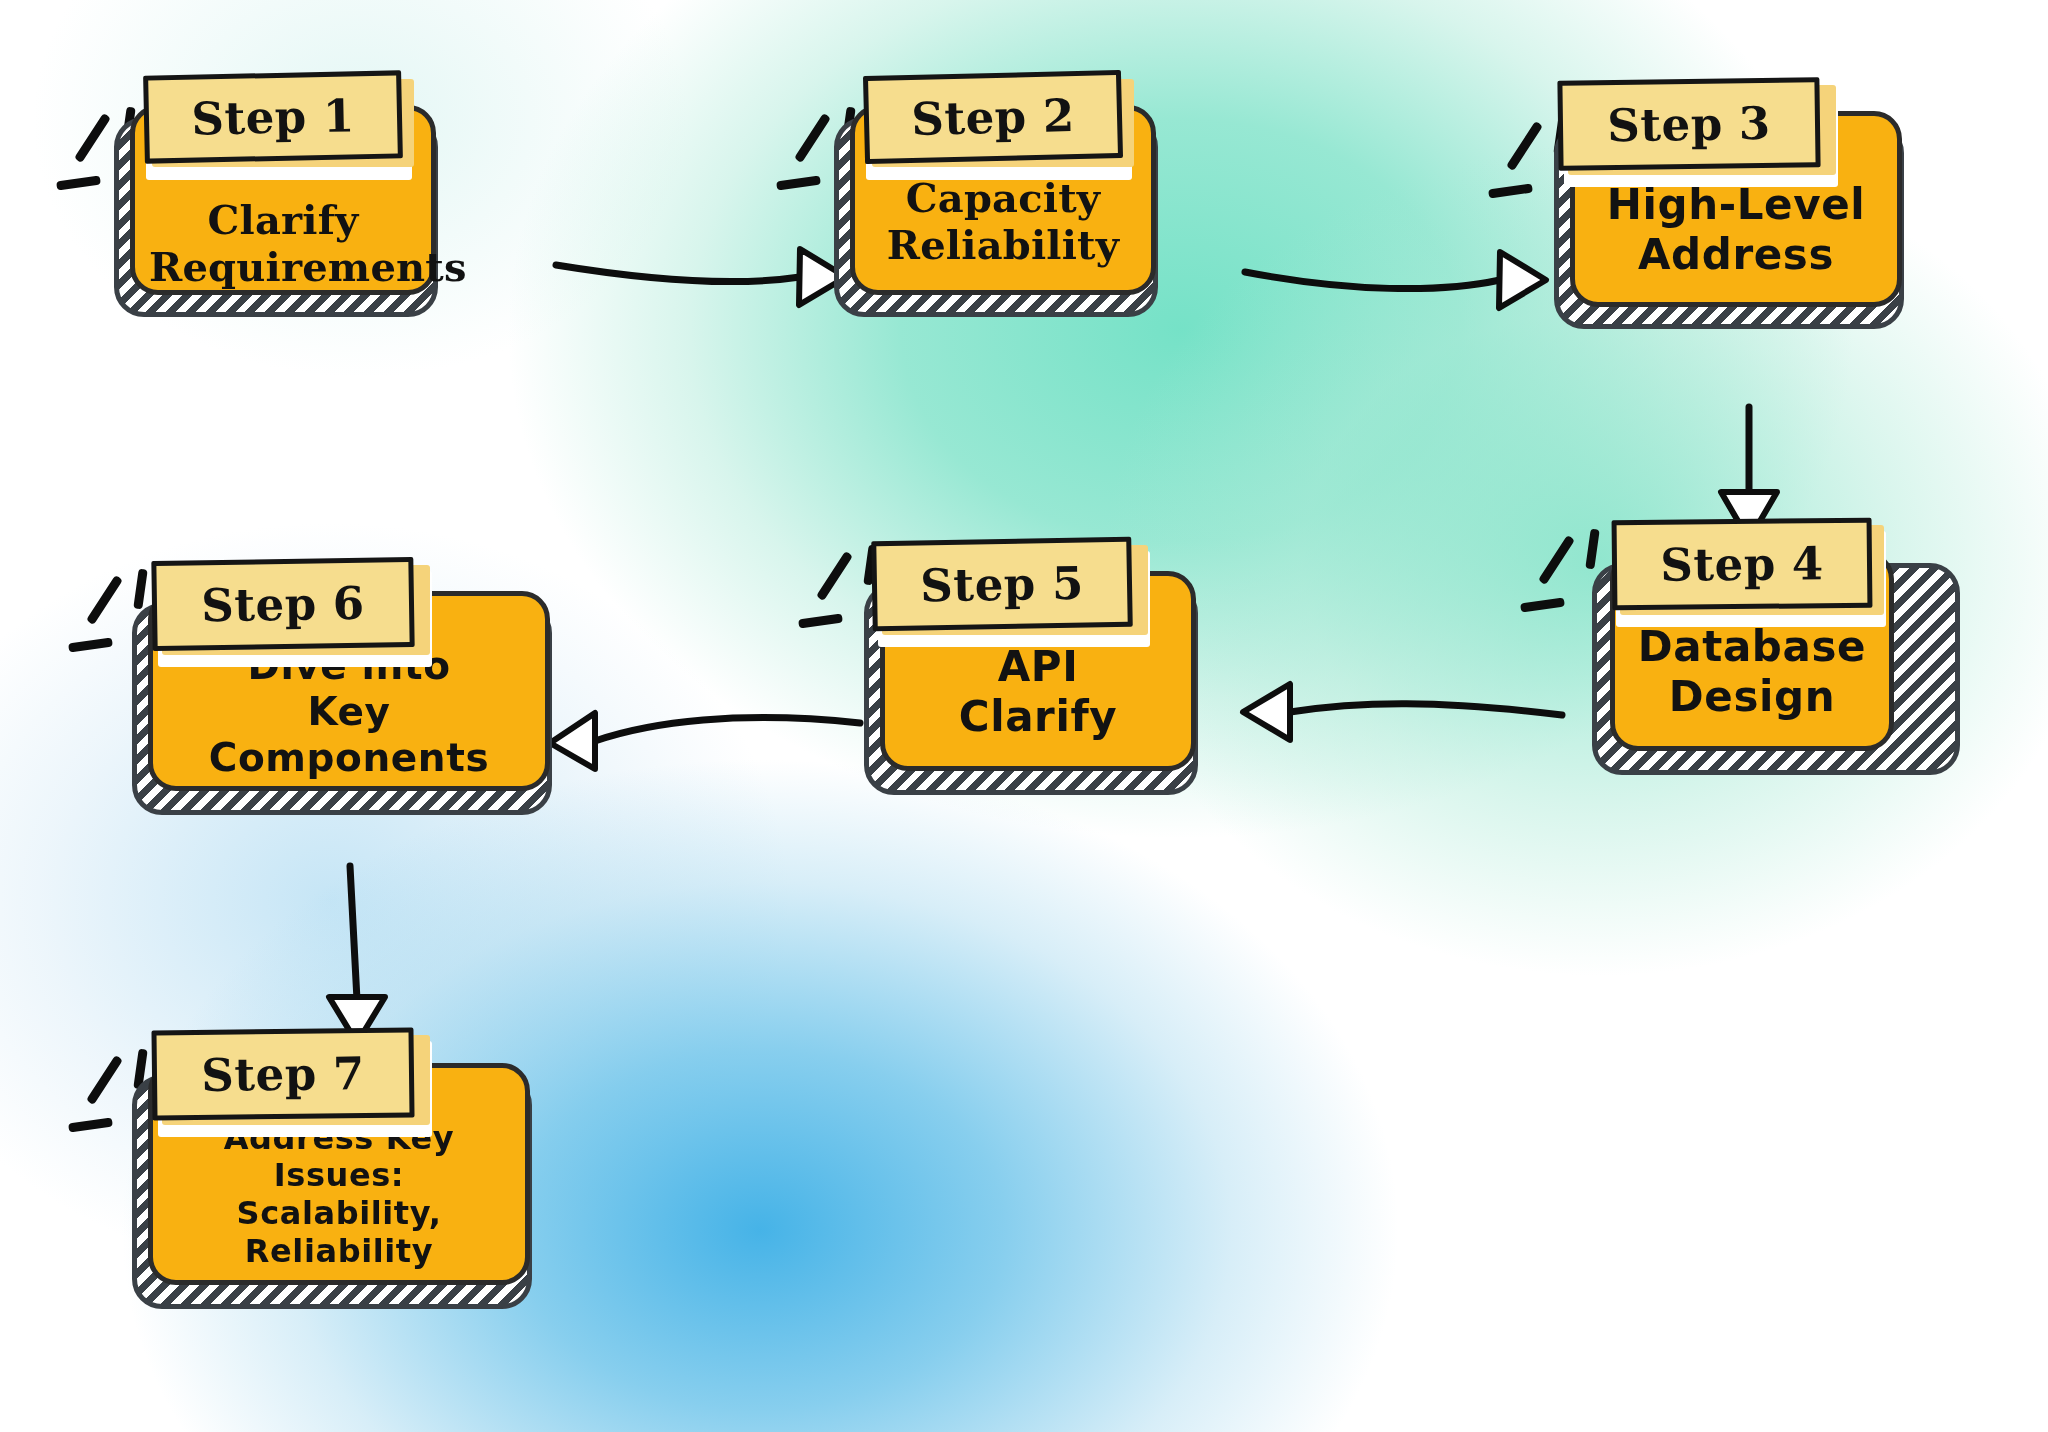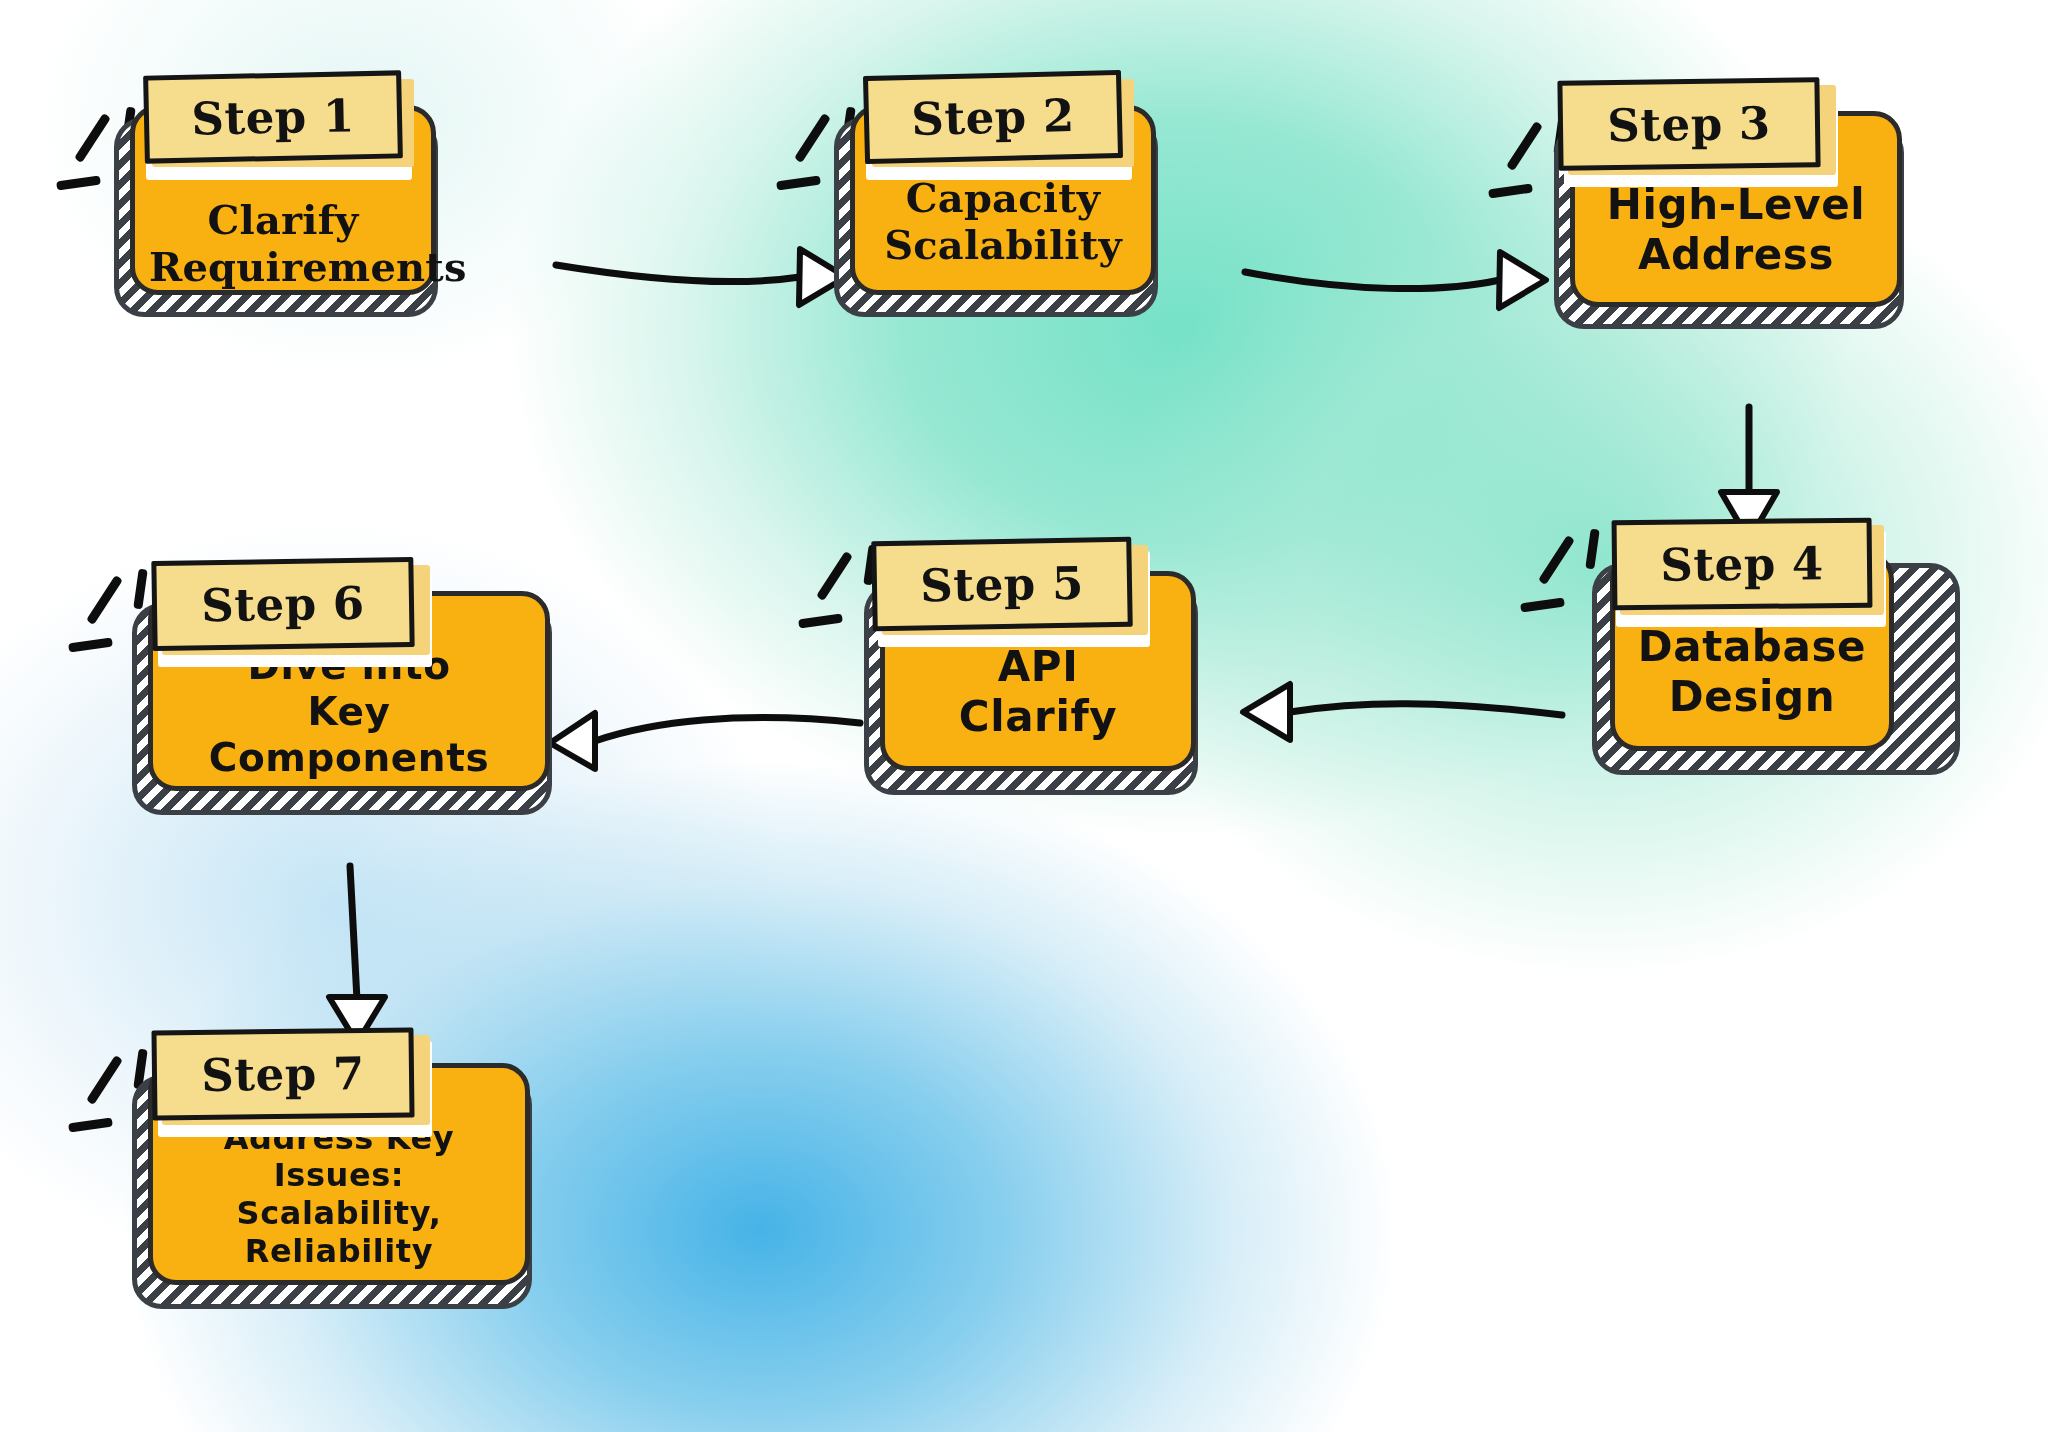--- a/index.html
+++ b/index.html
@@ -180,21 +180,21 @@
 
   <div class="node serif" style="left:850px;top:95px;">
     <div class="spark" style="left:-52px;top:10px;width:90px;height:86px;">
       <i style="left:10px;top:6px;width:9px;height:54px;transform:rotate(33deg);"></i>
       <i style="left:46px;top:2px;width:9px;height:40px;transform:rotate(8deg);"></i>
       <i style="left:-4px;top:56px;width:9px;height:44px;transform:rotate(82deg);"></i>
     </div>
     <div class="hatch" style="left:-16px;top:22px;width:324px;height:200px;"></div>
     <div class="card" style="left:0px;top:10px;width:306px;height:190px;">
       <div class="card-body">Capacity
-Scalability</div>
+Reliability</div>
     </div>
     <div class="tab-paper" style="left:16px;top:-10px;width:266px;height:95px;"></div>
     <div class="tab-shadow" style="left:22px;top:-16px;width:262px;height:88px;"></div>
     <div class="tab" style="left:14px;top:-22px;width:258px;height:88px;transform:rotate(-1.4deg);">Step 2</div>
   </div>
 
   <div class="node comic" style="left:1570px;top:105px;">
     <div class="spark" style="left:-60px;top:8px;width:90px;height:86px;">
       <i style="left:10px;top:6px;width:9px;height:54px;transform:rotate(33deg);"></i>
       <i style="left:46px;top:2px;width:9px;height:40px;transform:rotate(8deg);"></i>

